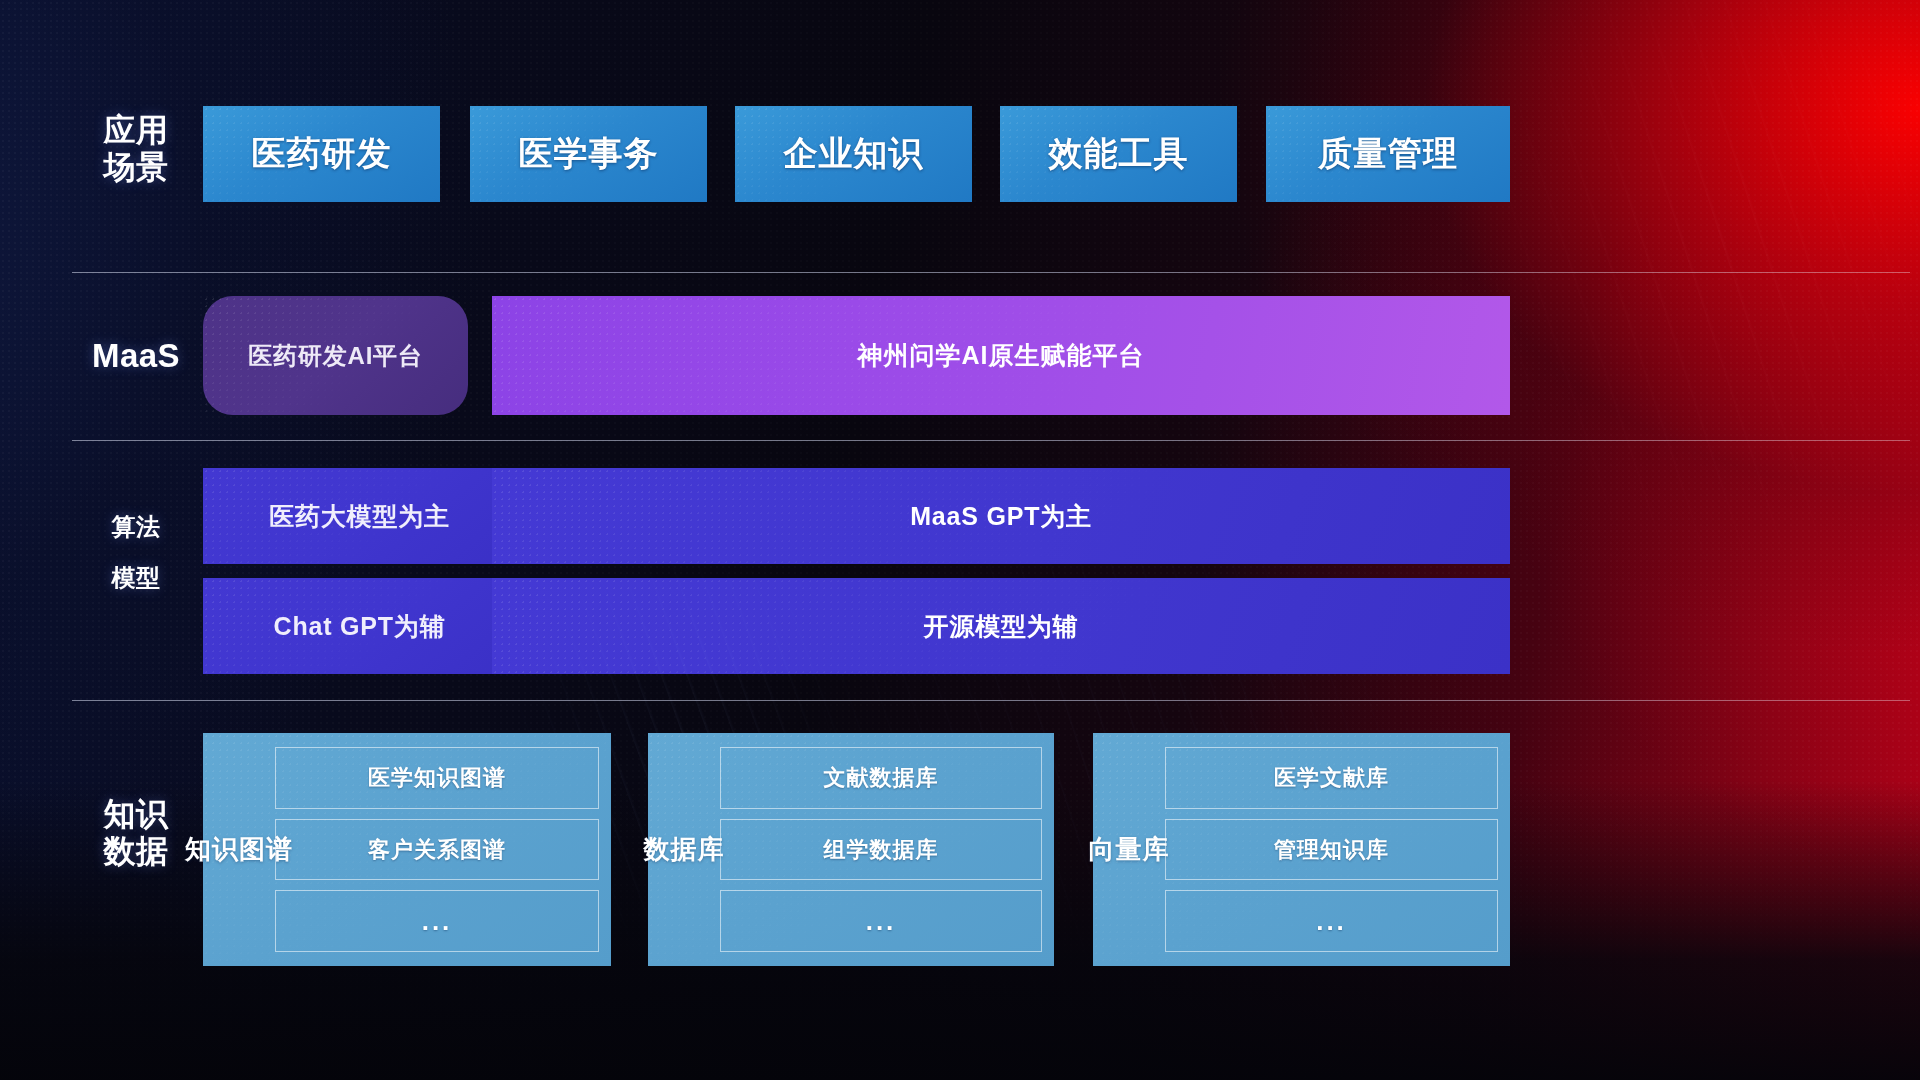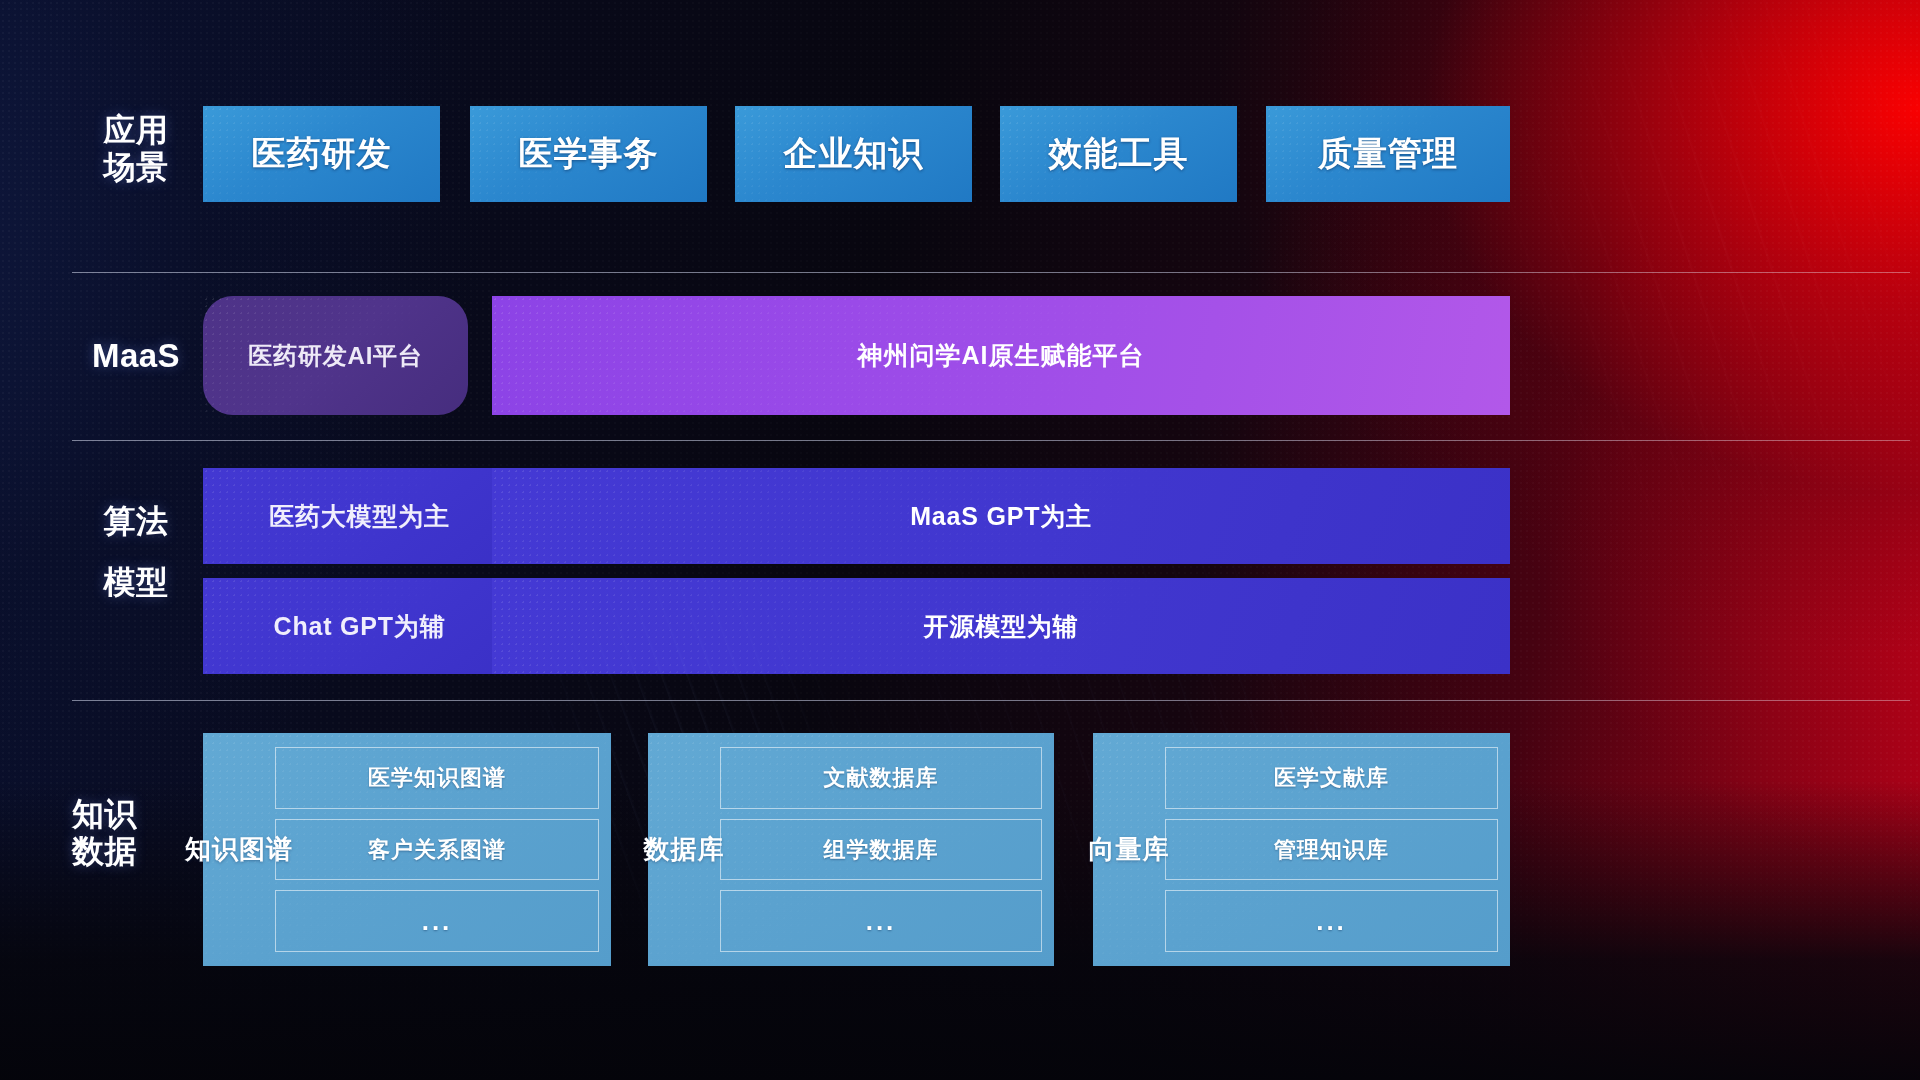--- a/index.html
+++ b/index.html
@@ -187,31 +187,31 @@
   <div class="app-box" style="left:735px;  width:237px;">企业知识</div>
   <div class="app-box" style="left:1266px; width:244px;">质量管理</div>
 
   <div class="row-label" style="top:270px; font-size:33px; line-height:1.0; height:170px; display:flex; align-items:center; justify-content:center;">
     <span class="ln">MaaS</span>
   </div>
 
   <div class="maas-left dotted">医药研发AI平台</div>
   <div class="maas-right dotted">神州问学AI原生赋能平台</div>
 
-  <div class="row-label" style="top:424px; font-size:32px; height:256px; display:flex; flex-direction:column; align-items:center; justify-content:center;gap:23px;">
+  <div class="row-label" style="top:424px; font-size:24px; height:256px; display:flex; flex-direction:column; align-items:center; justify-content:center;gap:23px;">
     <span class="ln">算法</span>
     <span class="ln">模型</span>
   </div>
 
   <div class="alg-left  alg-r1 dotted">医药大模型为主</div>
   <div class="alg-right alg-r1 dotted">MaaS GPT为主</div>
   <div class="alg-left  alg-r2 dotted">Chat GPT为辅</div>
   <div class="alg-right alg-r2 dotted">开源模型为辅</div>
 
-  <div class="row-label" style="top:700px; font-size:32px; height:266px; display:flex; flex-direction:column; align-items:flex-start; justify-content:center;">
+  <div class="row-label" style="top:700px; font-size:32px; height:266px; display:flex; flex-direction:column; align-items:center; justify-content:center;">
     <span class="ln">知识</span>
     <span class="ln">数据</span>
   </div>
 
   <div class="kn-streak"></div>
 
   <div class="kn-group" style="left:203px; width:408px;">
     <div class="kn-title">
         <span style="display: block;">知</span>
         <span style="display: block;">识</span>

